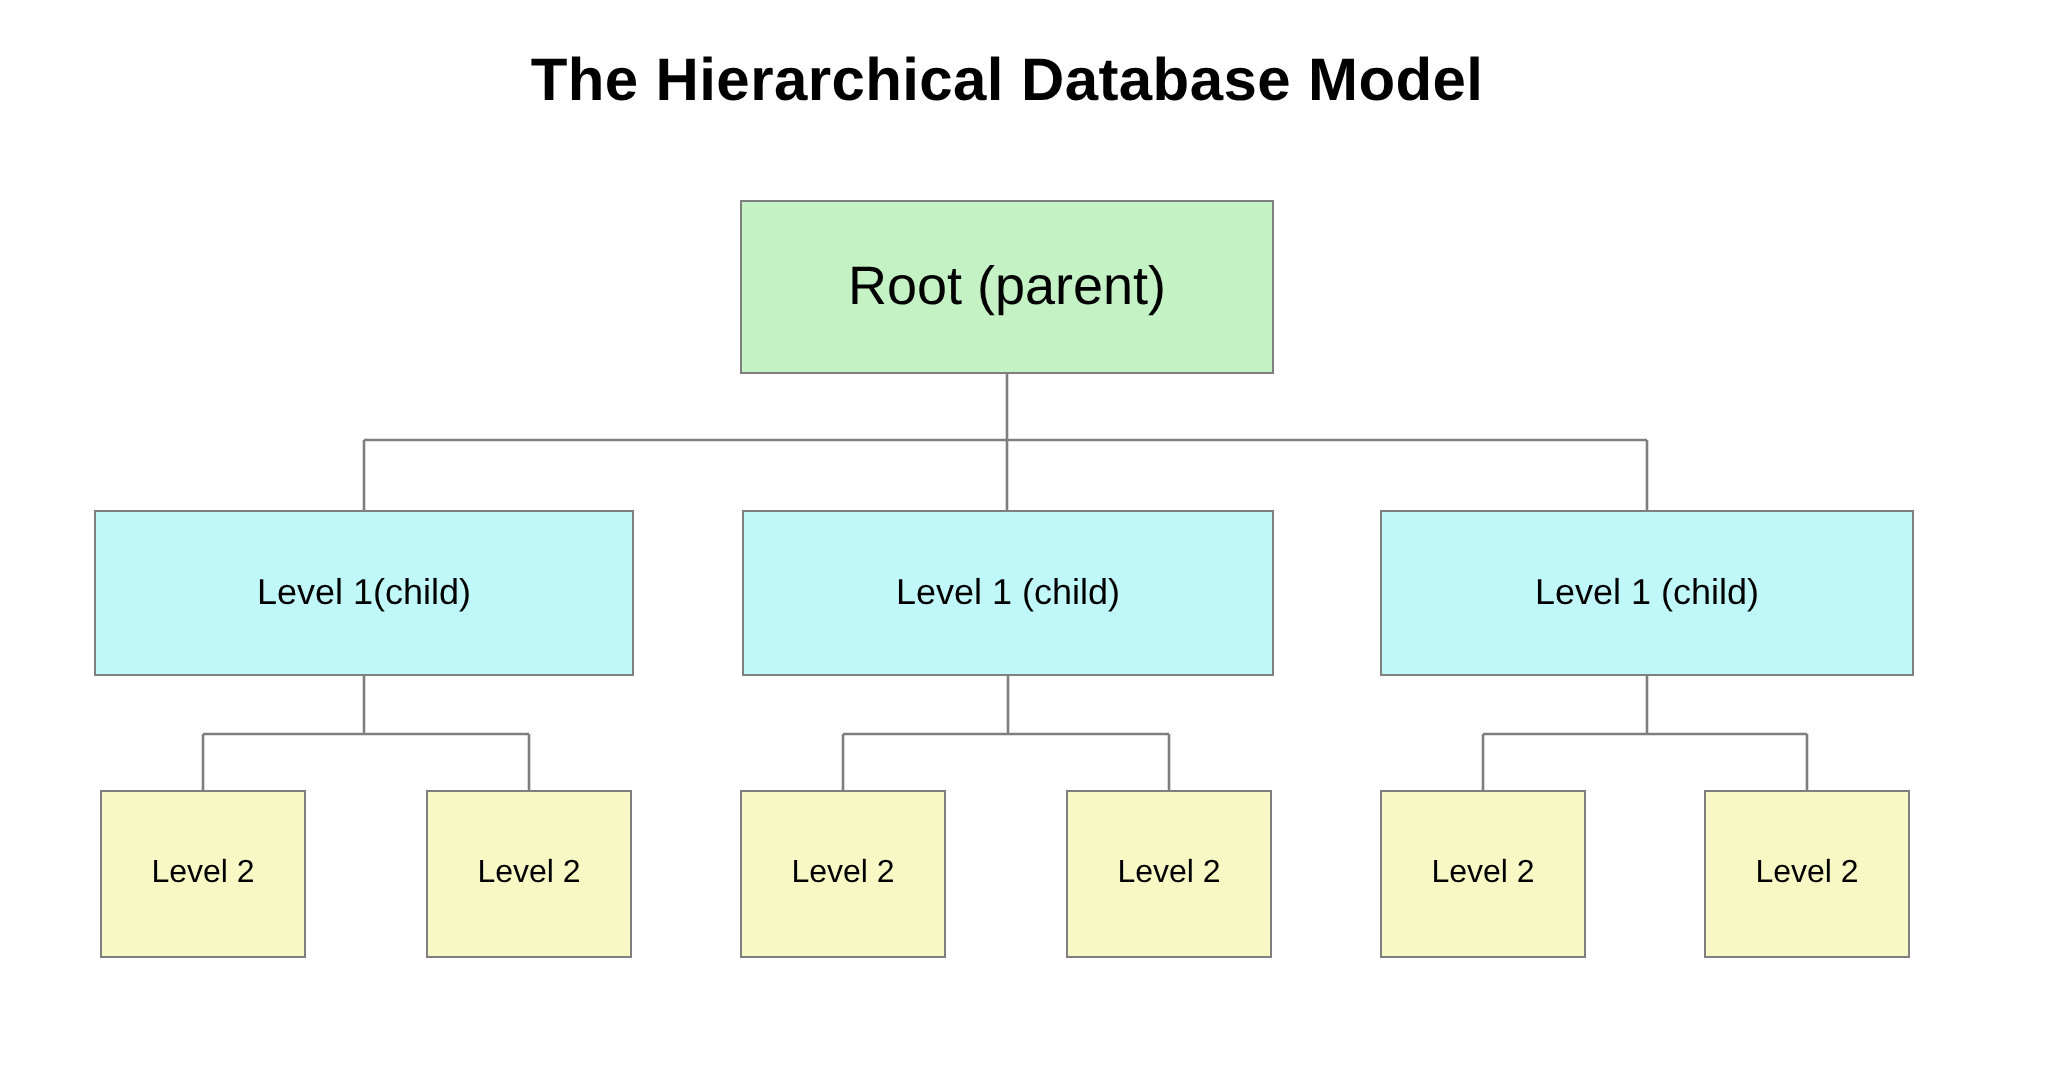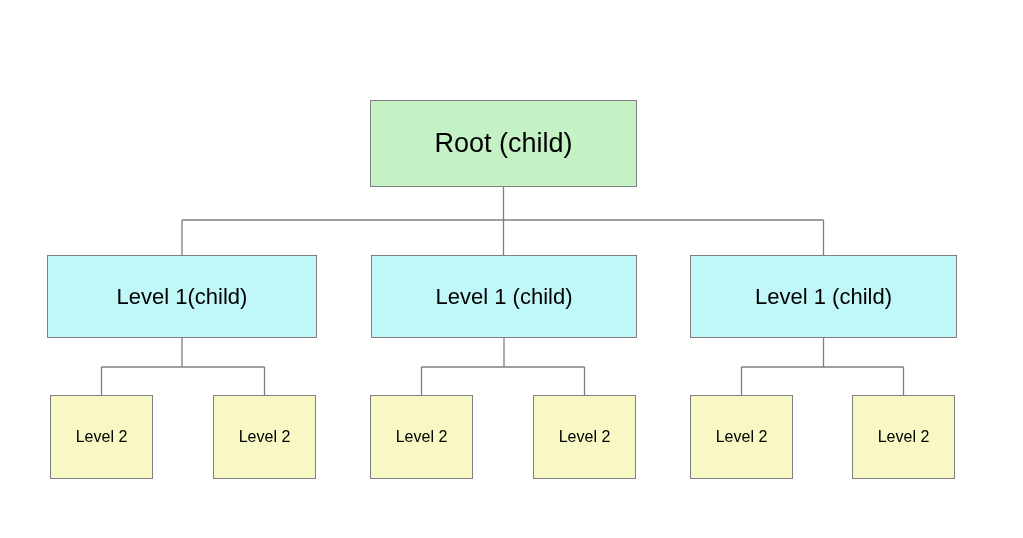--- a/index.html
+++ b/index.html
@@ -43,40 +43,41 @@
     box-sizing: border-box;
     border: 1.5px solid var(--border-color, #7f7f7f);
     display: flex;
     align-items: center;
     justify-content: center;
     color: var(--text-color, #000000);
     text-align: center;
     white-space: nowrap;
   }
   .node.root   { background: var(--root-fill,   #c4f2c5); font-size: 27px; }
-  .node.l1     { background: var(--level1-fill, #c0f7f8); font-size: 22px; }
+  .node.l1     { background: var(--level1-fill, #c0f7f8); font-size: 18px; }
   .node.l2     { background: var(--level2-fill, #f8f8c4); font-size: 16px; }
 
   
   #root { left: 370px; top: 100px; width: 267px; height: 87px; }
   #l1a  { left: 47px;  top: 255px; width: 270px; height: 83px; }
   #l1b  { left: 371px; top: 255px; width: 266px; height: 83px; }
   #l1c  { left: 690px; top: 255px; width: 267px; height: 83px; }
   #l2a  { left: 50px;  top: 395px; width: 103px; height: 84px; }
   #l2b  { left: 213px; top: 395px; width: 103px; height: 84px; }
   #l2c  { left: 370px; top: 395px; width: 103px; height: 84px; }
   #l2d  { left: 533px; top: 395px; width: 103px; height: 84px; }
   #l2e  { left: 690px; top: 395px; width: 103px; height: 84px; }
   #l2f  { left: 852px; top: 395px; width: 103px; height: 84px; }
 </style>
 </head>
 <body>
 
 <div class="canvas">
 
+  <h1 class="title">The Hierarchical Database Model</h1>
 
   <svg class="connectors" viewBox="0 0 1023 538" xmlns="http://www.w3.org/2000/svg">
     <g>
       <line x1="503.5" y1="187" x2="503.5" y2="255"></line>
       <line x1="182" y1="220" x2="823.5" y2="220"></line>
       <line x1="182" y1="220" x2="182" y2="255"></line>
       <line x1="823.5" y1="220" x2="823.5" y2="255"></line>
     </g>
     <g>
       <line x1="182" y1="338" x2="182" y2="367"></line>
@@ -91,21 +92,21 @@
       <line x1="584.5" y1="367" x2="584.5" y2="395"></line>
     </g>
     <g>
       <line x1="823.5" y1="338" x2="823.5" y2="367"></line>
       <line x1="741.5" y1="367" x2="903.5" y2="367"></line>
       <line x1="741.5" y1="367" x2="741.5" y2="395"></line>
       <line x1="903.5" y1="367" x2="903.5" y2="395"></line>
     </g>
   </svg>
 
-  <div id="root" class="node root">Root (child)</div>
+  <div id="root" class="node root">Root (parent)</div>
 
   <div id="l1a" class="node l1">Level 1(child)</div>
   <div id="l1b" class="node l1">Level 1 (child)</div>
   <div id="l1c" class="node l1">Level 1 (child)</div>
 
   <div id="l2a" class="node l2">Level 2</div>
   <div id="l2b" class="node l2">Level 2</div>
   <div id="l2c" class="node l2">Level 2</div>
   <div id="l2d" class="node l2">Level 2</div>
   <div id="l2e" class="node l2">Level 2</div>

